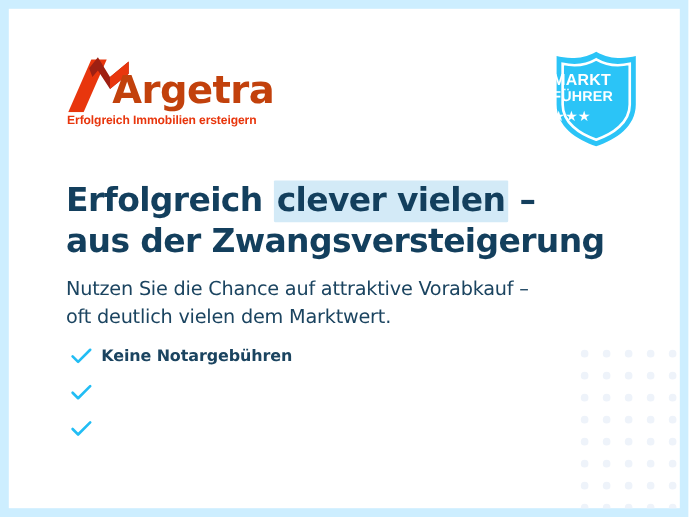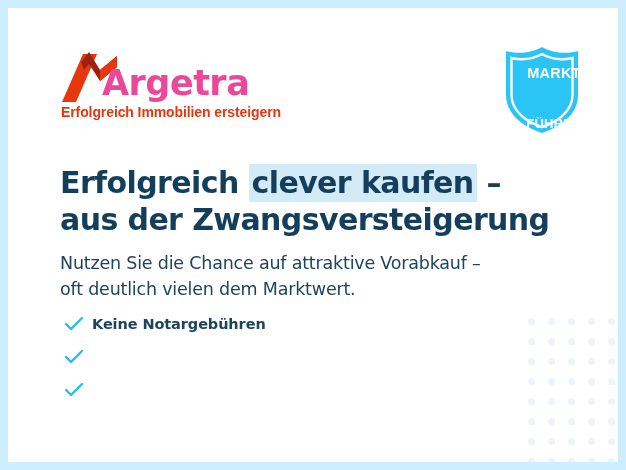--- a/index.html
+++ b/index.html
@@ -62,57 +62,56 @@
     top: 0;
   }
   #logo-word {
     position: absolute;
     left: 42px;
     top: 16px;
     font-family: "DejaVu Sans", sans-serif;
     font-weight: bold;
     font-size: 35px;
     letter-spacing: -0.5px;
-    color: #ec4899;
+    color: #c2410c;
     line-height: 1;
   }
   #logo-tagline {
     position: absolute;
     left: 1px;
     top: 54px;
     font-family: "Liberation Sans", sans-serif;
     font-weight: bold;
-    font-size: 14px;
+    font-size: 11px;
     letter-spacing: -0.1px;
     color: #e8360d;
     white-space: nowrap;
   }
 
   
   #badge {
     position: absolute;
     left: 492px;
     top: 37px;
     width: 84px;
     height: 90px;
   }
   #badge-text {
     position: absolute;
-    left: 12px;
+    left: 2px;
     top: 0;
     width: 84px;
     height: 90px;
     display: flex;
     flex-direction: column;
-    align-items: center;
+    align-items: flex-start;
     justify-content: flex-start;
     padding-top: 21px;
     box-sizing: border-box;
     pointer-events: none;
-    gap: 36px;
   }
   #badge-line1 {
     font-family: "Liberation Sans", sans-serif;
     font-weight: bold;
     font-size: 14.5px;
     letter-spacing: 0.2px;
     color: #ffffff;
     line-height: 1.05;
   }
   #badge-line2 {
@@ -269,21 +268,21 @@
                  C 27 77, 11.5 66.5, 11.5 50 L 11.5 13 C 18 14.5, 30 16, 42 9 Z" fill="none" stroke="#ffffff" stroke-width="2.4"></path>
       </svg>
       <div id="badge-text">
         <div id="badge-line1">MARKT</div>
         <div id="badge-line2">FÜHRER</div>
         <div id="badge-stars">★★★</div>
       </div>
     </div>
 
     <h1 id="headline">
-      <span class="hl-line"><span>Erfolgreich </span><span class="mark">clever kaufen</span><span> –</span></span>
+      <span class="hl-line"><span>Erfolgreich </span><span class="mark">clever vielen</span><span> –</span></span>
       <span class="hl-line">aus der Zwangsversteigerung</span>
     </h1>
 
     <p id="subheading">
       <span class="sub-line">Nutzen Sie die Chance auf attraktive Vorabkauf –</span>
       <span class="sub-line">oft deutlich vielen dem Marktwert.</span>
     </p>
 
     <ul id="benefits" style="list-style:none;margin:0;padding:0;font-weight:bold;">
         <li class="benefit-item">

